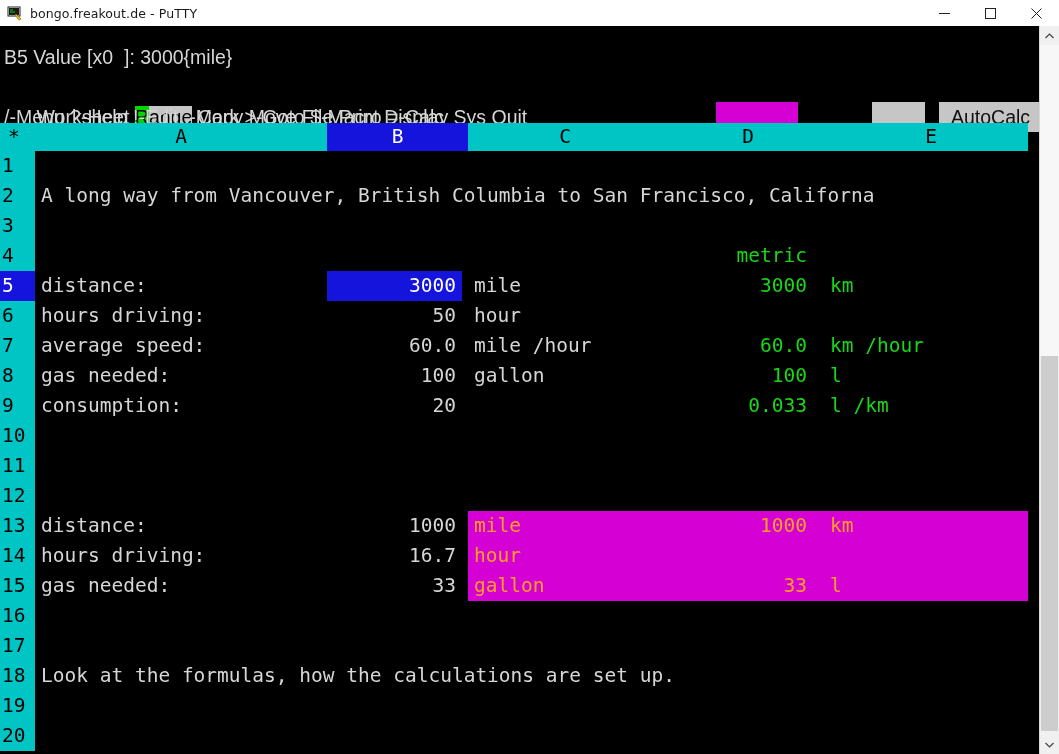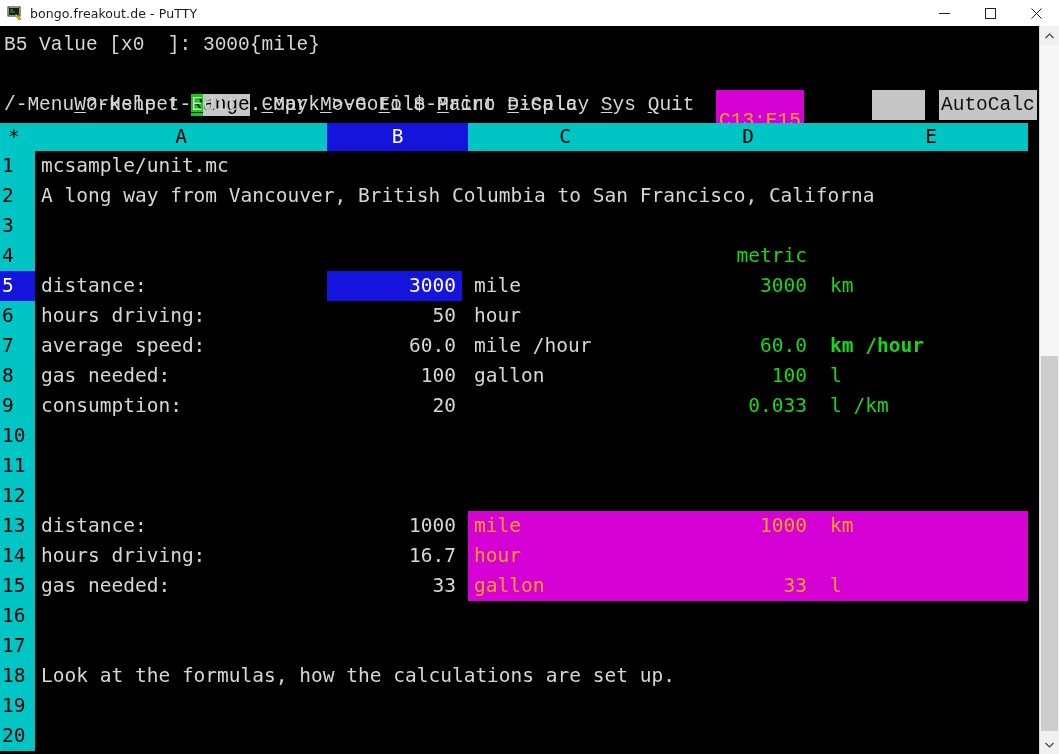--- a/index.html
+++ b/index.html
@@ -54,21 +54,21 @@
     overflow: hidden;
   }
   .tline {
     position: absolute; left: 0;
     height: 30px; line-height: 30px;
     white-space: pre;
     font-size: 19.5px;
     letter-spacing: 0px;
     color: #d6d6d6;
   }
-  .mono { font-family: Liberation Mono, monospace; }
+  .mono { font-family: Liberation Sans, sans-serif; margin-top: 12px; }
 
   
   .seg { white-space: pre; }
   .uline { text-decoration: underline; text-underline-offset: 2px; }
   .hl-menu { background: #c6c6c6; color: #000000; }
   .hl-key  { background: #00d700; color: #000000; }
   .magenta-badge { background: #d400d4; color: #ffa020; }
   .graybox { background: #c6c6c6; color: #000000; }
   .white-on-gray { background: #c6c6c6; color: #111111; }
 
@@ -183,21 +183,21 @@
     <div class="tline mono" style="top:34px; left:4px;text-align:right;">
       <span class="seg"><span class="uline">W</span><span>orksheet</span></span><span class="seg"> </span><span class="seg hl-menu"><span class="uline hl-key">R</span><span>ange</span></span><span class="seg"> </span><span class="seg"><span class="uline">C</span><span>opy</span></span><span class="seg"> </span><span class="seg"><span class="uline">M</span><span>ove</span></span><span class="seg"> </span><span class="seg"><span class="uline">F</span><span>ile</span></span><span class="seg"> </span><span class="seg"><span class="uline">P</span><span>rint</span></span><span class="seg"> </span><span class="seg"><span class="uline">D</span><span>isplay</span></span><span class="seg"> </span><span class="seg"><span class="uline">S</span><span>ys</span></span><span class="seg"> </span><span class="seg"><span class="uline">Q</span><span>uit</span></span>
     </div>
 
     <div class="tline mono" style="top:64px; left:4px;">/-Menu ?-Help !-Edit .-Mark &gt;-Goto $-Macro =-Calc</div>
 
     <div class="tline mono magenta-badge" style="top:64px; left:716px; padding:16px 3px;">C13:E15</div>
 
     <div class="tline mono graybox" style="top:64px; left:872px; width:53px;"></div>
 
-    <div class="tline mono white-on-gray" style="top:64px; left:939px; padding:0 2px;">AutoCalc</div>
+    <div class="tline mono white-on-gray" style="top:64px; left:939px; padding:0 12px;">AutoCalc</div>
 
     <div id="colhdr">
       <div class="colhdr-cell" style="left:0px;   width:35px; text-align:left; padding-left:8px;">*</div>
       <div class="colhdr-cell" style="left:35px;  width:292px;">A</div>
       <div class="colhdr-cell sel" style="left:327px; width:141px;">B</div>
       <div class="colhdr-cell" style="left:468px; width:194px;">C</div>
       <div class="colhdr-cell" style="left:662px; width:172px;">D</div>
       <div class="colhdr-cell" style="left:834px; width:194px;">E</div>
     </div>
 
@@ -221,21 +221,20 @@
       <div class="rowhdr-cell">17</div>
       <div class="rowhdr-cell">18</div>
       <div class="rowhdr-cell">19</div>
       <div class="rowhdr-cell">20</div>
     </div>
 
     <div id="gridarea">
 
       <div id="magblock" style="left:433px; top:360px; width:560px; height:90px;"></div>
 
-      <div class="gcell txt-white left" style="left:6px; top:0px;">mcsample/unit.mc</div>
 
       <div class="gcell txt-white left" style="left:6px; top:30px;">A long way from Vancouver, British Columbia to San Francisco, Californa</div>
 
       <div class="gcell txt-green right" style="left:627px; top:90px; width:145px;">metric</div>
 
       <div class="gcell txt-white left" style="left:6px; top:120px;">distance:</div>
       <div class="gcell sel-blue right" style="left:292px; top:120px; width:135px; padding-right:6px;">3000</div>
       <div class="gcell txt-white left" style="left:439px; top:120px;">mile</div>
       <div class="gcell txt-green right" style="left:627px; top:120px; width:145px;">3000</div>
       <div class="gcell txt-green left" style="left:795px; top:120px;">km</div>
@@ -243,21 +242,21 @@
       <div class="gcell txt-white left" style="left:6px; top:150px;">hours driving:</div>
       <div class="gcell txt-white right" style="left:292px; top:150px; width:135px; padding-right:6px;">50</div>
       <div class="gcell txt-white left" style="left:439px; top:150px;">hour</div>
       <div class="gcell txt-green right" style="left:627px; top:150px; width:145px;"></div>
       <div class="gcell txt-green left" style="left:795px; top:150px;"></div>
 
       <div class="gcell txt-white left" style="left:6px; top:180px;">average speed:</div>
       <div class="gcell txt-white right" style="left:292px; top:180px; width:135px; padding-right:6px;">60.0</div>
       <div class="gcell txt-white left" style="left:439px; top:180px;">mile /hour</div>
       <div class="gcell txt-green right" style="left:627px; top:180px; width:145px;">60.0</div>
-      <div class="gcell txt-green left" style="left:795px; top:180px;font-weight:bold;">km /hour</div>
+      <div class="gcell txt-green left" style="left:795px; top:180px;">km /hour</div>
 
       <div class="gcell txt-white left" style="left:6px; top:210px;">gas needed:</div>
       <div class="gcell txt-white right" style="left:292px; top:210px; width:135px; padding-right:6px;">100</div>
       <div class="gcell txt-white left" style="left:439px; top:210px;">gallon</div>
       <div class="gcell txt-green right" style="left:627px; top:210px; width:145px;">100</div>
       <div class="gcell txt-green left" style="left:795px; top:210px;">l</div>
 
       <div class="gcell txt-white left" style="left:6px; top:240px;">consumption:</div>
       <div class="gcell txt-white right" style="left:292px; top:240px; width:135px; padding-right:6px;">20</div>
       <div class="gcell txt-green right" style="left:627px; top:240px; width:145px;">0.033</div>

